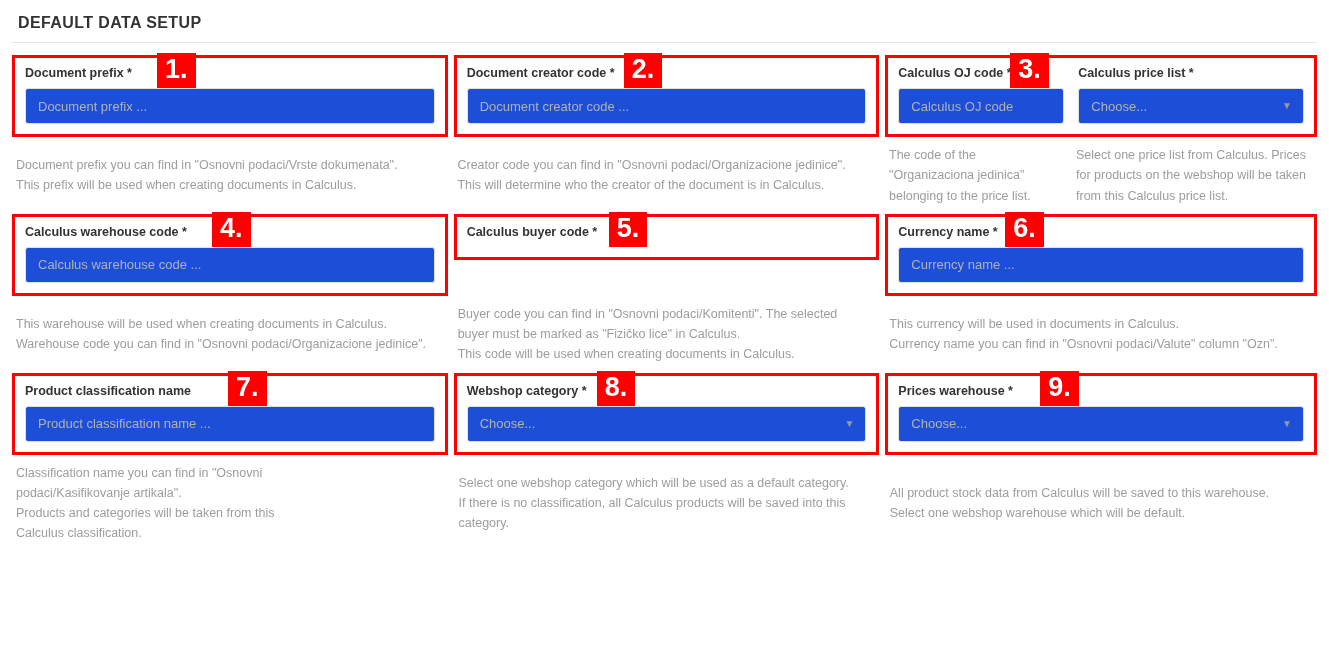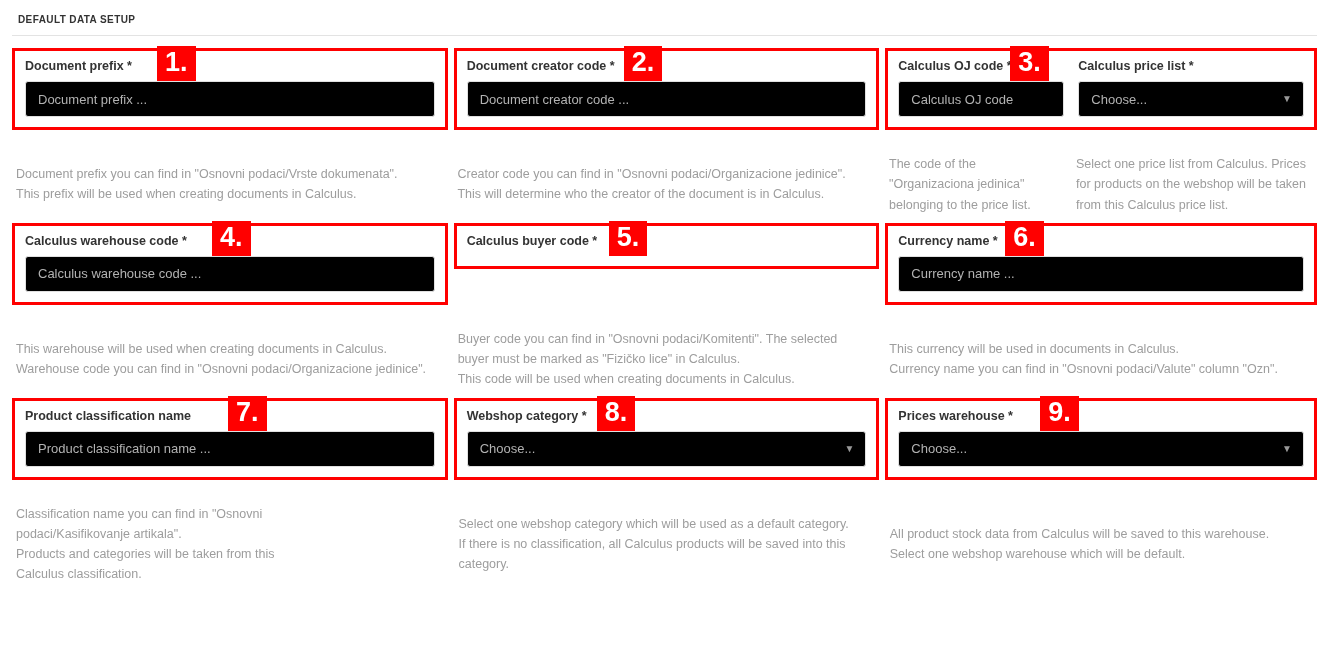--- a/index.html
+++ b/index.html
@@ -12,34 +12,34 @@
   body {
     width: 1329px;
     height: 650px;
     overflow: hidden;
     position: relative;
   }
   .page {
     padding: 10px 12px 0 12px;
   }
   .section-title {
-    font-size: 10px;
+    font-size: 16px;
     font-weight: bold;
     letter-spacing: 0.4px;
     color: #333333;
     padding: 4px 2px 10px 6px;
   }
   .title-rule {
     border-bottom: 1px solid #e3e3e3;
     margin: 0 0 12px 0;
   }
   .row {
     display: flex;
     align-items: flex-start;
-    margin-bottom: 16px;
+    margin-bottom: 0px;
     border-radius: 32px;
   }
   .col {
     position: relative;
   }
   
   .fieldbox {
     border: 3px solid #ff0000;
     padding: 8px 10px 10px 10px;
     display: flex;
@@ -56,21 +56,21 @@
     font-weight: bold;
     color: #333333;
     display: block;
     margin-bottom: 8px;
     white-space: nowrap;
   }
   .input {
     width: 100%;
     height: 36px;
     border: 1px solid #e0e0e0;
-    background: #000000;
+    background: #1d4ed8;
     border-radius: 3px;
     font-size: 13px;
     color: #b2b2b2;
     padding: 0 12px;
     outline: none;
     font-family: "Liberation Sans", sans-serif;
   }
   .input::placeholder { color: #b2b2b2; }
   .select-wrap { position: relative; }
   .select-wrap .chev {

